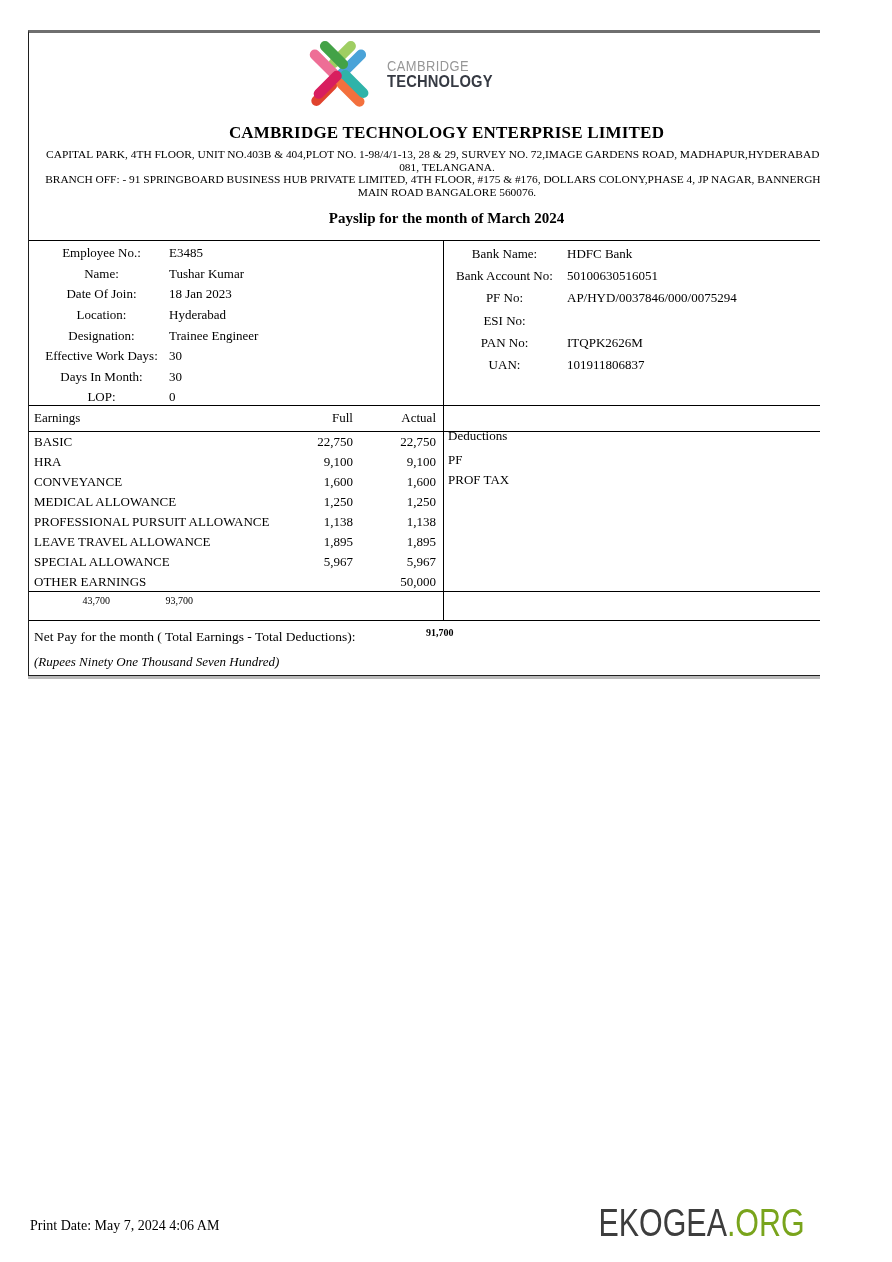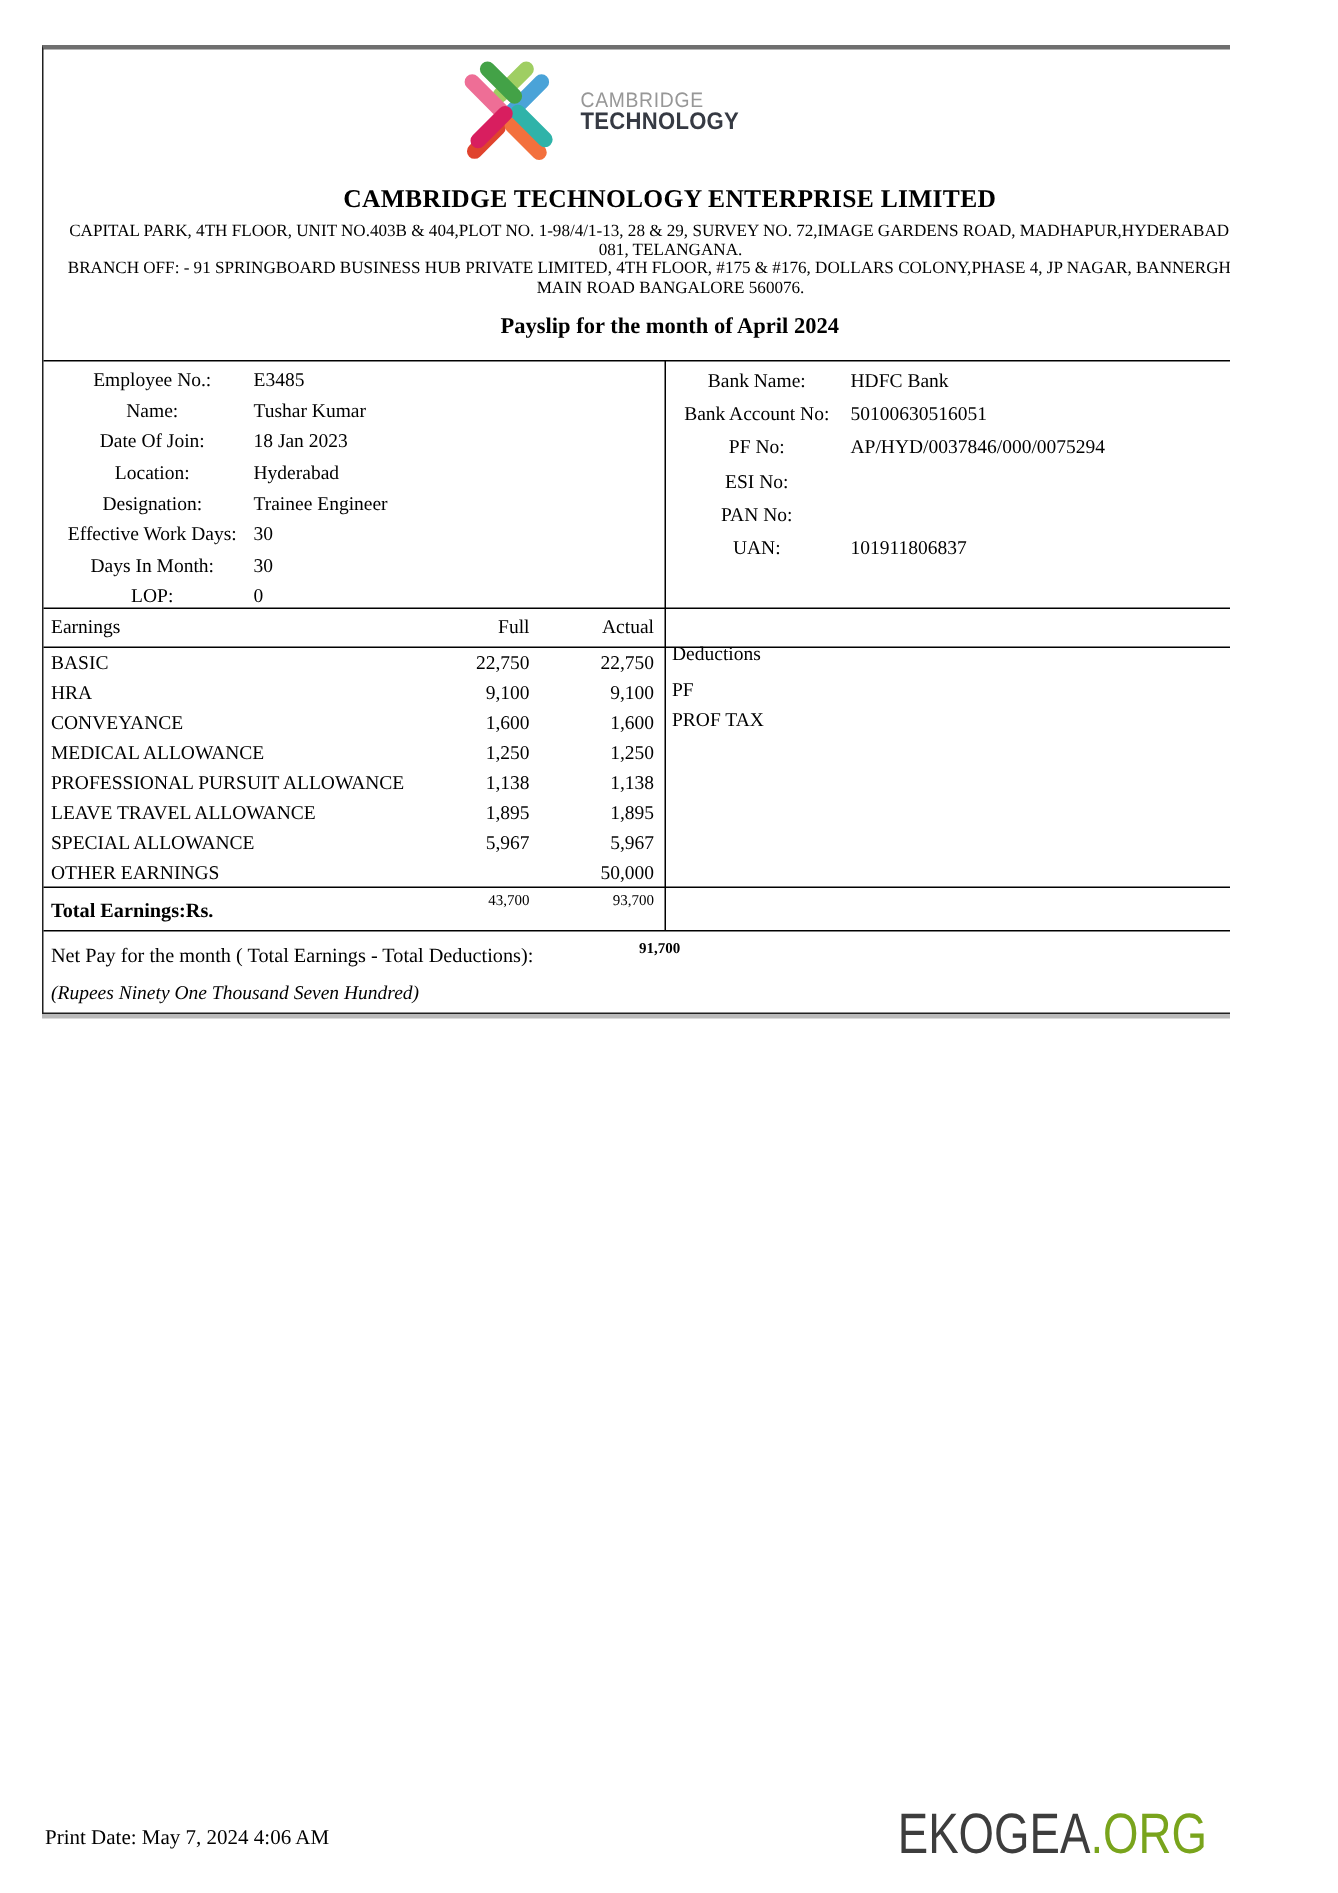--- a/index.html
+++ b/index.html
@@ -98,21 +98,21 @@
       </svg>
       <div class="logo-text">
         <div class="logo-cam">CAMBRIDGE</div>
         <div class="logo-tech">TECHNOLOGY</div>
       </div>
     </div>
 
     <div class="company">CAMBRIDGE TECHNOLOGY ENTERPRISE LIMITED</div>
     <div class="addr addr1">CAPITAL PARK, 4TH FLOOR, UNIT NO.403B &amp; 404,PLOT NO. 1-98/4/1-13, 28 &amp; 29, SURVEY NO. 72,IMAGE GARDENS ROAD, MADHAPUR,HYDERABAD – 500 081, TELANGANA.</div>
     <div class="addr addr2">BRANCH OFF: - 91 SPRINGBOARD BUSINESS HUB PRIVATE LIMITED, 4TH FLOOR, #175 &amp; #176, DOLLARS COLONY,PHASE 4,  JP NAGAR, BANNERGHATTA MAIN ROAD BANGALORE 560076.</div>
-    <div class="payslip-title">Payslip for the month of April 2024</div>
+    <div class="payslip-title">Payslip for the month of March 2024</div>
 
     <div class="vdivider"></div>
 
     <div class="sec sec-emp">
       <div class="emp-left">
         <div class="emp-row">
             <span class="emp-label">Employee No.:</span>
             <span class="emp-value">E3485</span>
           </div>
         <div class="emp-row">
@@ -156,20 +156,21 @@
         <div class="emp-row">
             <span class="emp-label">PF No:</span>
             <span class="emp-value">AP/HYD/0037846/000/0075294</span>
           </div>
         <div class="emp-row">
             <span class="emp-label">ESI No:</span>
             <span class="emp-value"></span>
           </div>
         <div class="emp-row">
             <span class="emp-label">PAN No:</span>
+            <span class="emp-value">ITQPK2626M</span>
           </div>
         <div class="emp-row">
             <span class="emp-label">UAN:</span>
             <span class="emp-value">101911806837</span>
           </div>
       </div>
     </div>
 
     <div class="sec sec-thead">
       <div class="lcol">
@@ -238,21 +239,20 @@
         <div class="drow">
             <span class="d-name">PROF TAX</span>
             <span class="d-actual">200</span>
           </div>
       </div>
     </div>
 
     <div class="sec sec-totals">
       <div class="lcol">
         <div style="display:flex;">
-          <span class="t-label">Total Earnings:Rs.</span>
           <span class="t-num t-full">43,700</span>
           <span class="t-num t-act">93,700</span>
         </div>
       </div>
     </div>
 
     <div class="sec sec-net">
       <span class="net-label">Net Pay for the month ( Total Earnings - Total Deductions):</span>
       <span class="net-amt">91,700</span>
       <span class="net-words">(Rupees Ninety One Thousand Seven Hundred)</span>

